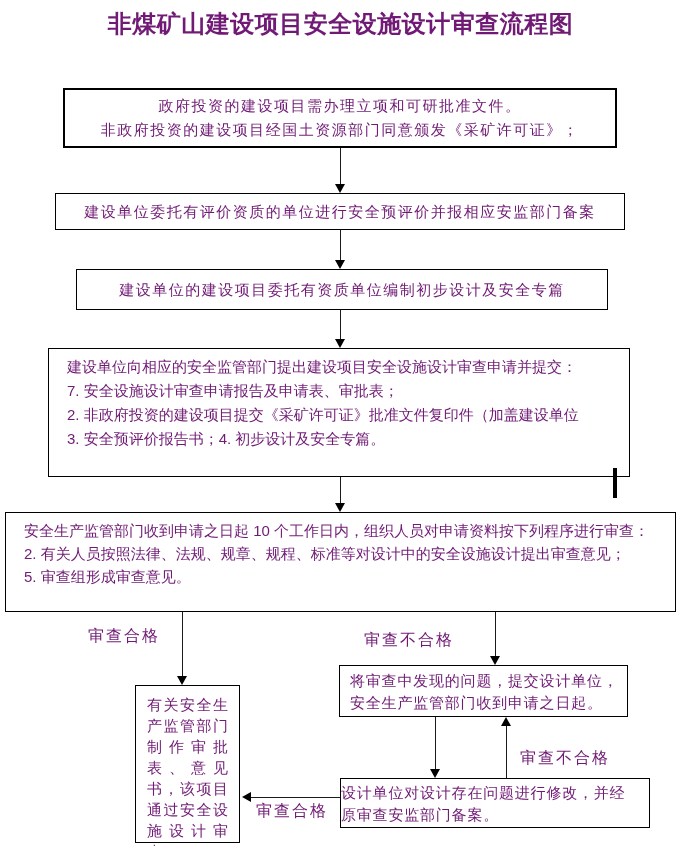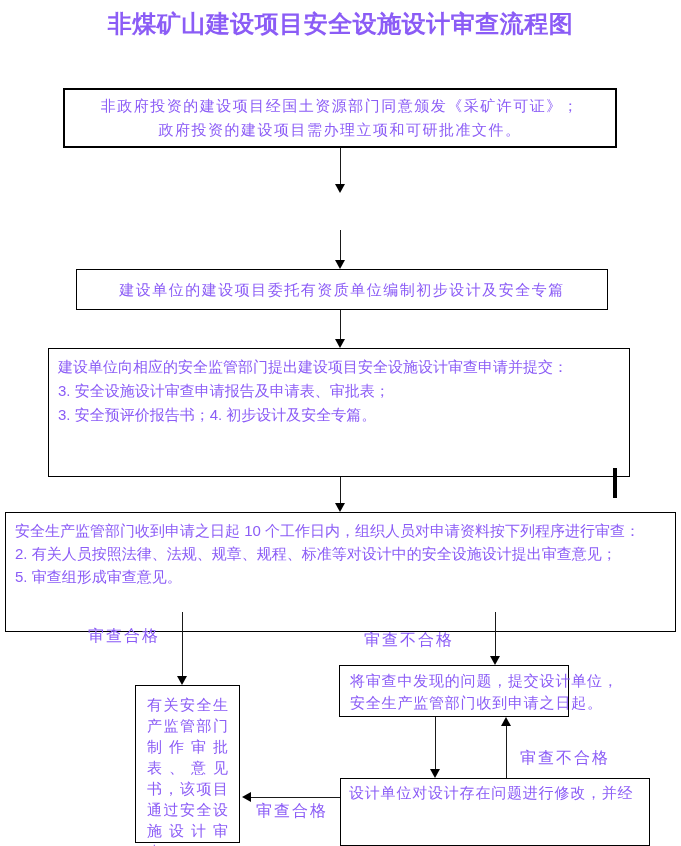--- a/index.html
+++ b/index.html
@@ -1,38 +1,38 @@
 <!DOCTYPE html>
 <html><head>
 <meta charset="utf-8">
 <style>
   html,body{margin:0;padding:0;background:#ffffff;}
   #canvas{
     position:relative;
     width:681px;height:846px;
     background:#ffffff;
     font-family:"Liberation Sans", sans-serif;
-    color:#8b5cf6;
+    color:#701a75;
     overflow:hidden;
   }
   .title{
     position:absolute;left:0;top:8px;width:681px;
     text-align:center;font-size:24px;font-weight:bold;
     letter-spacing:0.5px;
   }
   .fbox{
     position:absolute;
     border:1px solid #000;
     box-sizing:border-box;
     font-size:15px;
     background:#fff;
   }
   .fbox.thick{border-width:2px;}
   .center{display:flex;flex-direction:column;justify-content:center;align-items:center;text-align:center;}
-  .left{padding:6px 9px;text-align:left;}
+  .left{padding:6px 18px;text-align:left;}
   .line{line-height:24px;white-space:nowrap;}
   .line.tight{line-height:23px;}
   .sp1{letter-spacing:1.5px;}
   .sp05{letter-spacing:0.8px;}
   .indent{padding-left:23px;}
   .justify-box{
     padding:8px 10px 6px 11px;
     text-align:justify;
     line-height:21px;
     letter-spacing:1px;
@@ -55,97 +55,102 @@
   .stray{position:absolute;background:#000;}
 </style>
 </head>
 <body>
 
 <div id="canvas">
 
   <div class="title">非煤矿山建设项目安全设施设计审查流程图</div>
 
   <div class="fbox thick center" style="left:63px;top:88px;width:554px;height:60px;">
+    <div class="line sp1">政府投资的建设项目需办理立项和可研批准文件。</div>
     <div class="line sp1">非政府投资的建设项目经国土资源部门同意颁发《采矿许可证》；</div>
-    <div class="line sp1">政府投资的建设项目需办理立项和可研批准文件。</div>
   </div>
 
   <div>
     <div class="vline" style="left:340px;top:148px;height:38px;"></div>
     <div class="head-down" style="left:335px;top:184px;"></div>
   </div>
 
+  <div class="fbox center" style="left:55px;top:193px;width:570px;height:37px;">
+    <div class="line sp1">建设单位委托有评价资质的单位进行安全预评价并报相应安监部门备案</div>
+  </div>
 
   <div>
     <div class="vline" style="left:340px;top:230px;height:32px;"></div>
     <div class="head-down" style="left:335px;top:260px;"></div>
   </div>
 
   <div class="fbox center" style="left:76px;top:269px;width:532px;height:41px;">
     <div class="line sp1">建设单位的建设项目委托有资质单位编制初步设计及安全专篇</div>
   </div>
 
   <div>
     <div class="vline" style="left:340px;top:310px;height:30px;"></div>
     <div class="head-down" style="left:335px;top:339px;"></div>
   </div>
 
   <div class="fbox left" style="left:48px;top:348px;width:582px;height:129px;">
     <div class="line">建设单位向相应的安全监管部门提出建设项目安全设施设计审查申请并提交：</div>
-    <div class="line">3. 安全设施设计审查申请报告及申请表、审批表；</div>
+    <div class="line">7. 安全设施设计审查申请报告及申请表、审批表；</div>
+    <div class="line">2. 非政府投资的建设项目提交《采矿许可证》批准文件复印件（加盖建设单位</div>
     <div class="line">3. 安全预评价报告书；4. 初步设计及安全专篇。</div>
   </div>
 
   <div class="stray" style="left:613px;top:468px;width:4px;height:30px;"></div>
 
   <div>
     <div class="vline" style="left:340px;top:477px;height:28px;"></div>
     <div class="head-down" style="left:335px;top:503px;"></div>
   </div>
 
-  <div class="fbox left" style="left:5px;top:512px;width:671px;height:120px;">
+  <div class="fbox left" style="left:5px;top:512px;width:671px;height:100px;">
     <div class="line tight">安全生产监管部门收到申请之日起 10 个工作日内，组织人员对申请资料按下列程序进行审查：</div>
     <div class="line tight">2. 有关人员按照法律、法规、规章、规程、标准等对设计中的安全设施设计提出审查意见；</div>
     <div class="line tight">5. 审查组形成审查意见。</div>
   </div>
 
   <div class="label" style="left:88px;top:626px;">审查合格</div>
   <div>
     <div class="vline" style="left:182px;top:612px;height:66px;"></div>
     <div class="head-down" style="left:177px;top:676px;"></div>
   </div>
 
   <div class="label" style="left:364px;top:630px;">审查不合格</div>
   <div>
     <div class="vline" style="left:495px;top:612px;height:46px;"></div>
     <div class="head-down" style="left:490px;top:656px;"></div>
   </div>
 
-  <div class="fbox" style="left:339px;top:665px;width:230px;height:52px;padding:4px 10px;box-sizing:border-box;">
+  <div class="fbox" style="left:339px;top:665px;width:289px;height:52px;padding:4px 10px;box-sizing:border-box;">
     <div class="line sp05" style="line-height:22px;">将审查中发现的问题，提交设计单位，</div>
     <div class="line sp05" style="line-height:22px;">安全生产监管部门收到申请之日起。</div>
   </div>
 
   <div class="fbox justify-box" style="left:135px;top:685px;width:105px;height:158px;">
     <span>有关安全生产监管部门制作审批表、意见书，该项目通过安全设施设计审查。</span>
   </div>
 
   <div>
     <div class="vline" style="left:435px;top:717px;height:53px;"></div>
     <div class="head-down" style="left:430px;top:769px;"></div>
   </div>
 
   <div>
     <div class="vline" style="left:506px;top:726px;height:52px;"></div>
     <div class="head-up" style="left:501px;top:717px;"></div>
   </div>
   <div class="label" style="left:520px;top:748px;">审查不合格</div>
 
-  <div class="fbox" style="left:340px;top:778px;width:310px;height:68px;padding:3px 8px;box-sizing:border-box;">
+  <div class="fbox" style="left:340px;top:778px;width:310px;height:50px;padding:3px 0;box-sizing:border-box;">
     <div class="line sp05" style="line-height:22px;">设计单位对设计存在问题进行修改，并经</div>
+    <div class="line sp05" style="line-height:22px;">原审查安监部门备案。</div>
   </div>
 
   <div>
     <div class="hline" style="left:250px;top:797px;width:90px;"></div>
     <div class="head-left" style="left:242px;top:792px;"></div>
   </div>
   <div class="label" style="left:256px;top:801px;">审查合格</div>
 
 </div>
 

